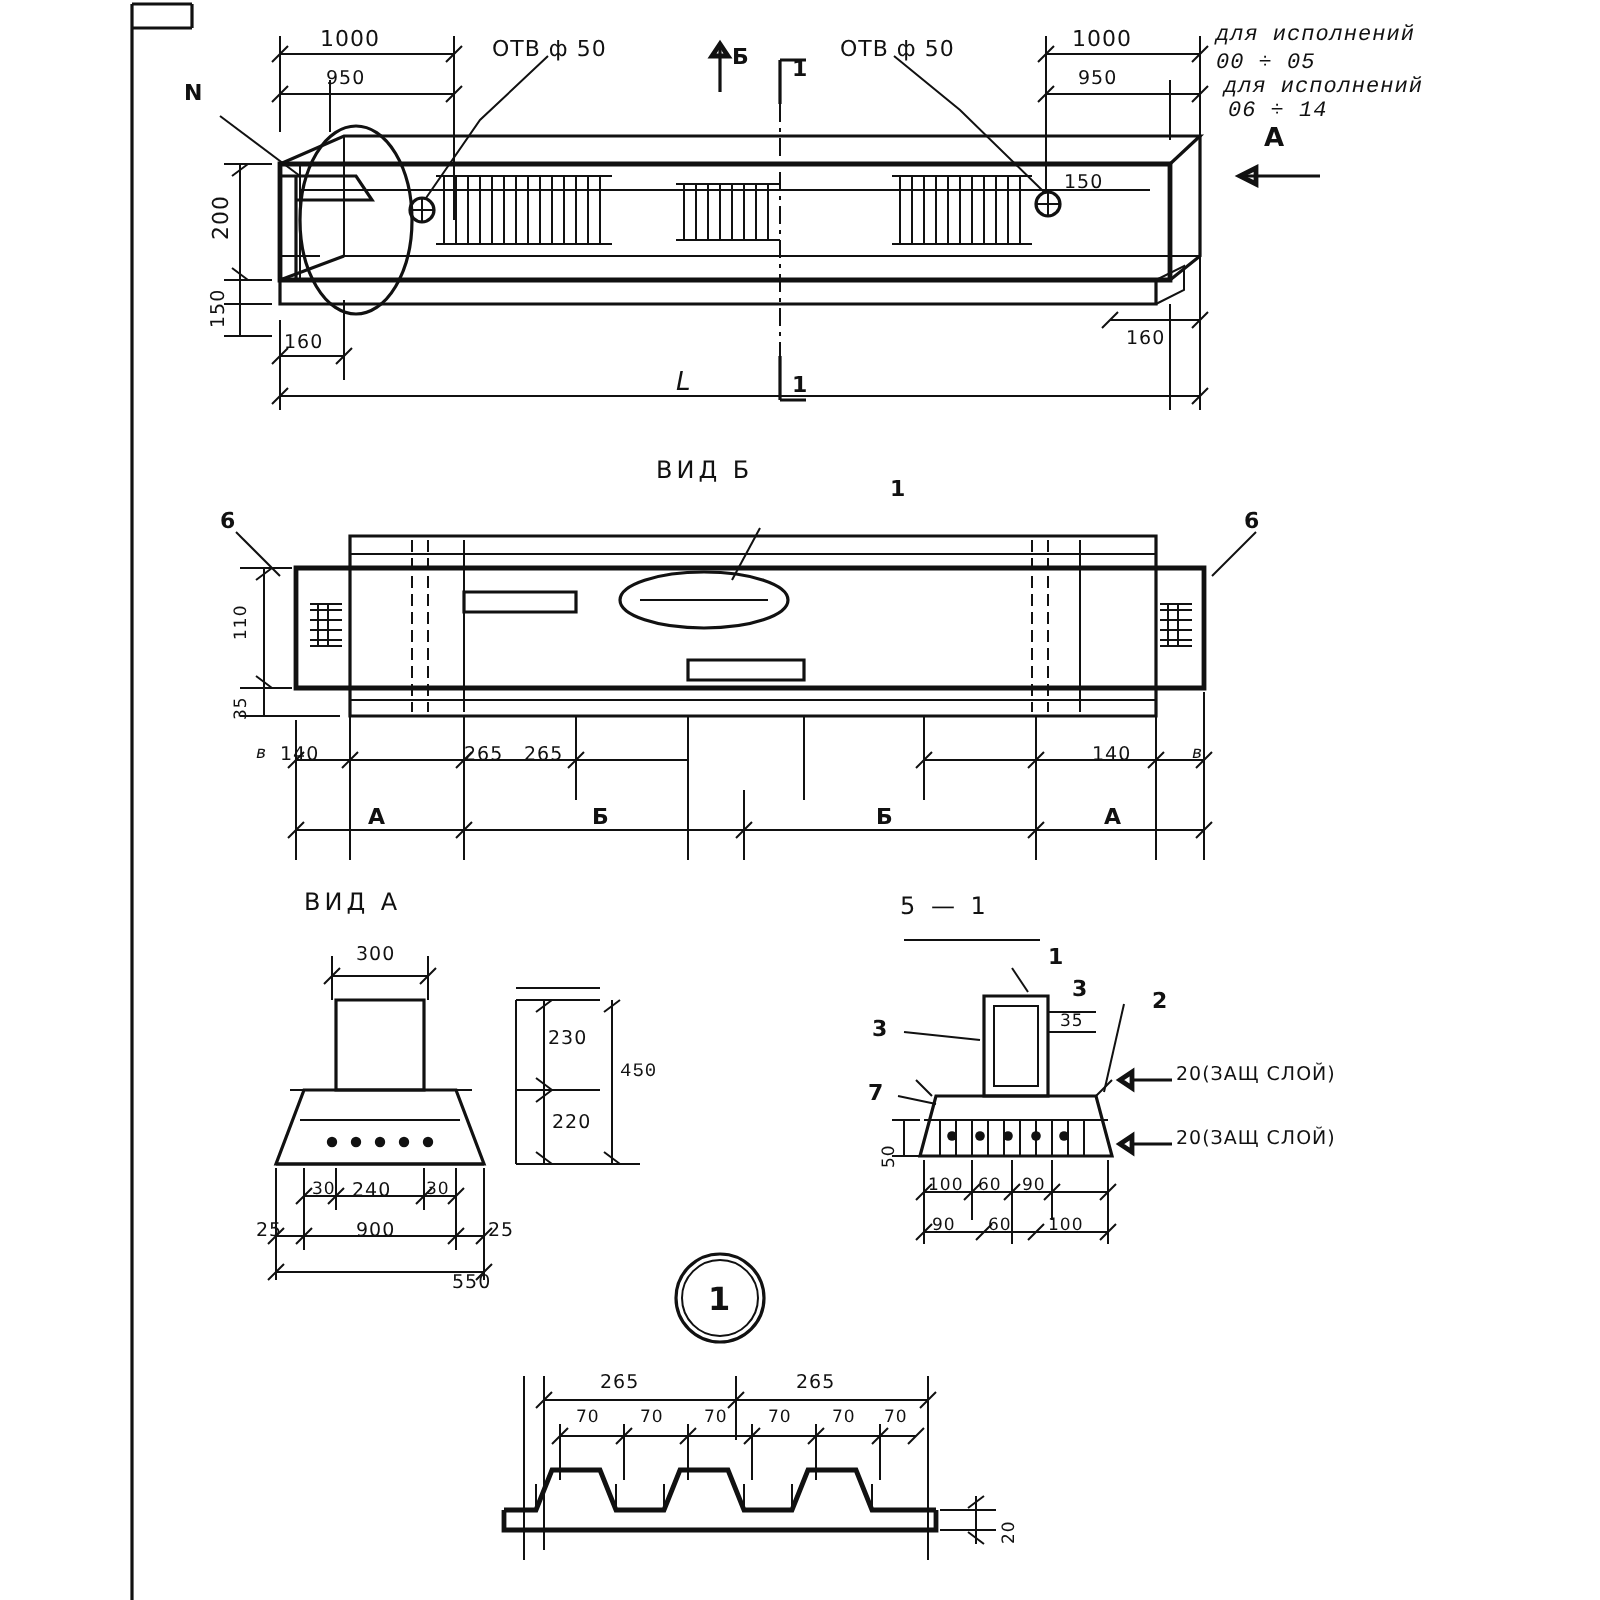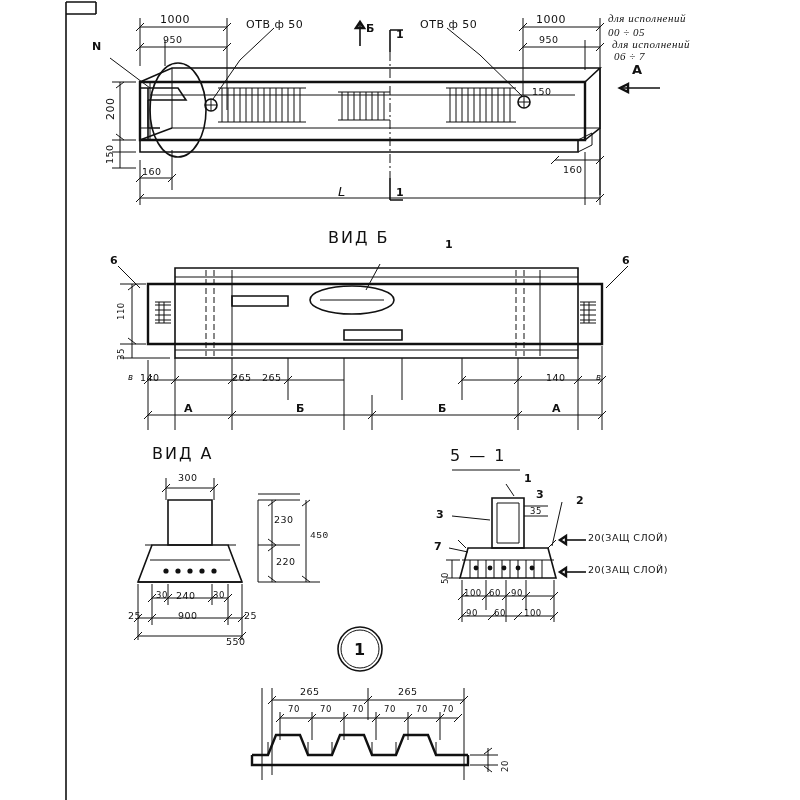--- a/index.html
+++ b/index.html
@@ -1,22 +1,22 @@
 <!DOCTYPE html>
 <html><head>
 <meta charset="utf-8">
 <style>
   html,body{margin:0;padding:0;background:#ffffff;}
   body{width:800px;height:800px;overflow:hidden;font-family:"DejaVu Sans",sans-serif;color:#111;}
   #sheet{position:relative;width:800px;height:800px;background:#fff;}
   .lbl{position:absolute;white-space:nowrap;font-size:11px;letter-spacing:.5px;color:#111;}
   .lbl.sm{font-size:9.5px;}
   .lbl.xs{font-size:8.5px;}
-  .lbl.cap{font-size:16px;letter-spacing:2px;}
-  .lbl.hand{font-family:Liberation Serif, serif;font-style:italic;}
+  .lbl.cap{font-size:12px;letter-spacing:2px;}
+  .lbl.hand{font-family:Liberation Mono, monospace;font-style:italic;}
   .rot90{transform:rotate(-90deg);transform-origin:left top;}
   svg{position:absolute;left:0;top:0;}
   .ln{stroke:#111;fill:none;}
   .thin{stroke-width:1;}
   .med{stroke-width:1.6;}
   .thick{stroke-width:2.4;}
   .dash{stroke-dasharray:6 3;}
   .dashdot{stroke-dasharray:9 3 2 3;}
   .hatchdot{fill:#111;}
 </style>
@@ -326,21 +326,21 @@
   <div class="lbl" style="left:420px;top:18px;">ОТВ ф 50</div>
   <div class="lbl" style="left:92px;top:40px;font-weight:bold;">N</div>
   <div class="lbl" style="left:366px;top:22px;font-weight:bold;">Б</div>
   <div class="lbl" style="left:396px;top:28px;font-weight:bold;">1</div>
   <div class="lbl" style="left:396px;top:186px;font-weight:bold;">1</div>
   <div class="lbl" style="left:632px;top:62px;font-weight:bold;font-size:13px;">А</div>
 
   <div class="lbl hand" style="left:608px;top:12px;">для исполнений</div>
   <div class="lbl hand" style="left:608px;top:26px;text-align:center;">00 ÷ 05</div>
   <div class="lbl hand" style="left:612px;top:38px;">для исполнений</div>
-  <div class="lbl hand" style="left:614px;top:50px;">06 ÷ 7</div>
+  <div class="lbl hand" style="left:614px;top:50px;">06 ÷ 14</div>
 
   <div class="lbl rot90" style="left:104px;top:120px;">200</div>
   <div class="lbl rot90 sm" style="left:104px;top:164px;">150</div>
   <div class="lbl sm" style="left:532px;top:86px;">150</div>
   <div class="lbl sm" style="left:142px;top:166px;">160</div>
   <div class="lbl sm" style="left:563px;top:164px;">160</div>
   <div class="lbl" style="left:338px;top:184px;font-style:italic;font-size:13px;">L</div>
 
   <div class="lbl cap" style="left:328px;top:228px;">ВИД Б</div>
   <div class="lbl" style="left:445px;top:238px;font-weight:bold;">1</div>

